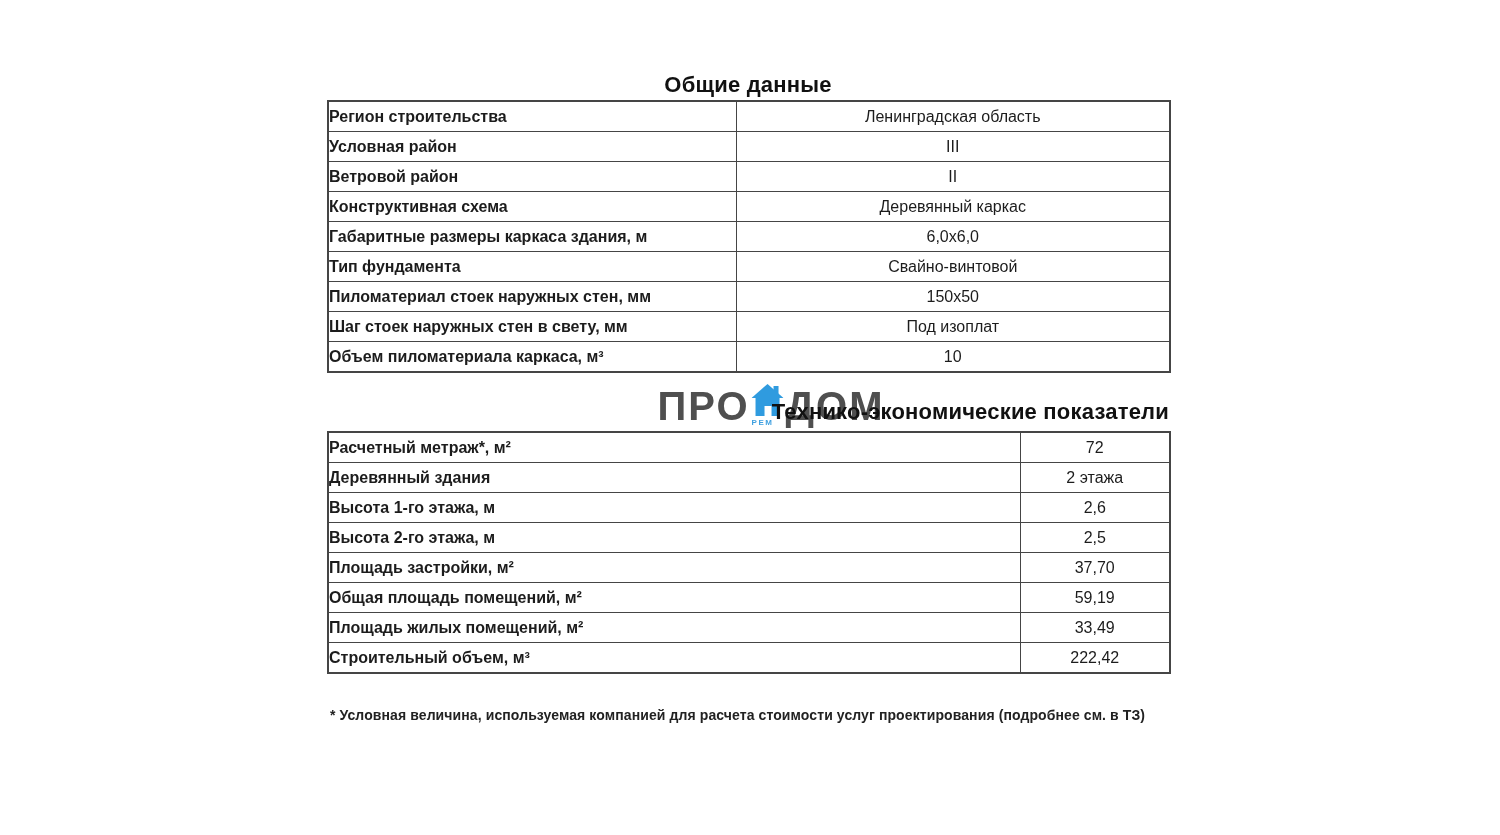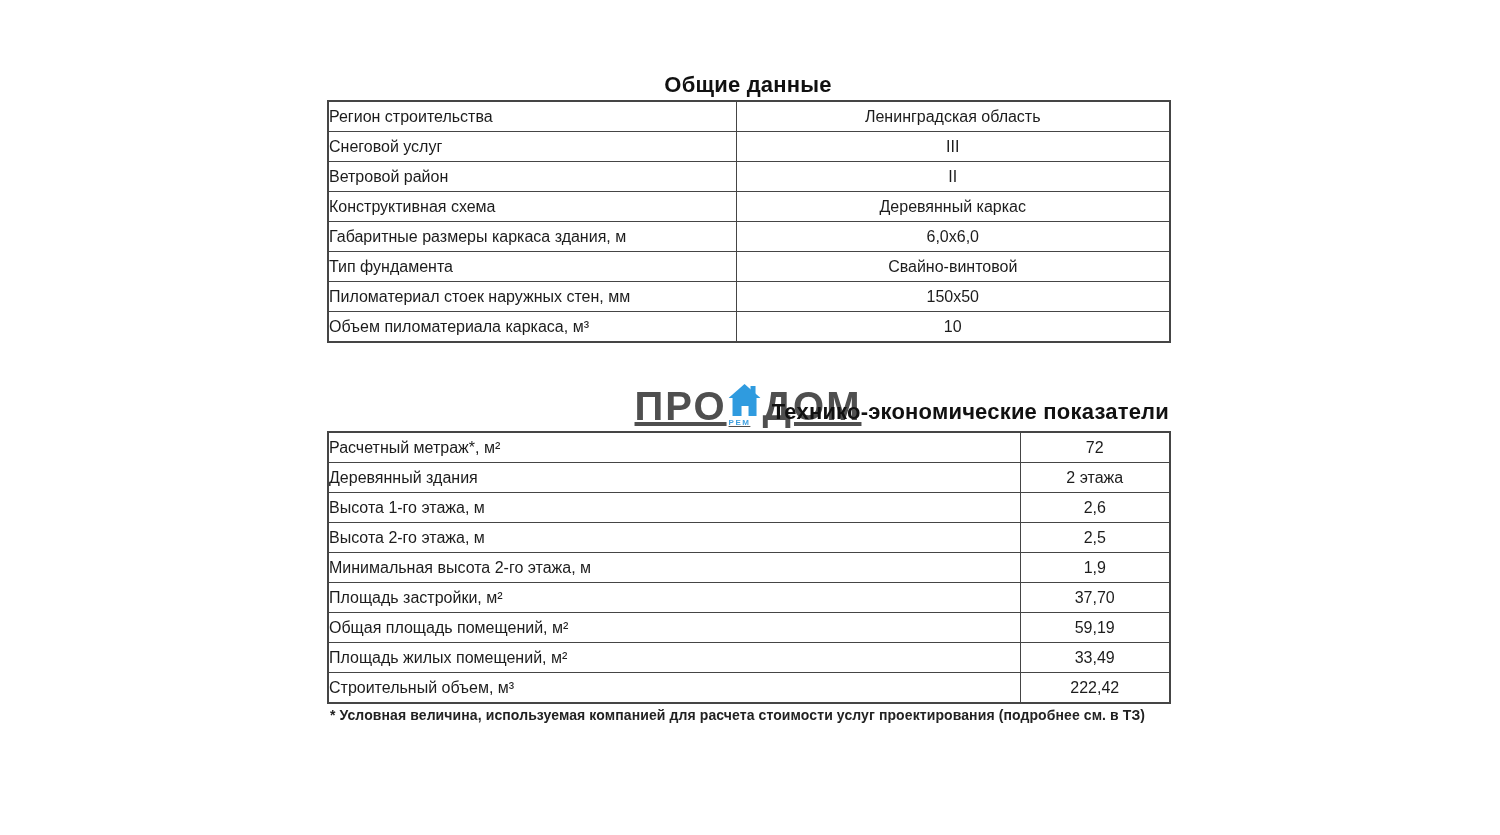--- a/index.html
+++ b/index.html
@@ -52,42 +52,41 @@
   table.spec-table td {
     border: 1px solid #454545;
     height: 29px;
     font-size: 16px;
     color: #1c1c1c;
     padding: 0;
     vertical-align: middle;
     background: transparent;
   }
   table.spec-table { border: 2px solid #454545; }
-  td.cell-label { text-align: left; padding-left: 8px; }
+  td.cell-label { text-align: left; padding-left: 8px; font-weight: bold; }
   td.cell-value { text-align: center; }
   #table-general col.c1 { width: 408px; }
   #table-general col.c2 { width: 434px; }
   #table-tep col.c1 { width: 692px; }
   #table-tep col.c2 { width: 150px; }
 
   .watermark {
     position: absolute;
     top: 384px;
-    left: 421px;
+    left: 444px;
     transform: translateX(-50%);
     display: flex;
     align-items: center;
     z-index: 1;
     font-weight: 800;
     font-size: 40px;
     letter-spacing: 2px;
     color: #4f4f4f;
     line-height: 1;
     user-select: none;
-    text-decoration: underline;
   }
   .watermark .wm-house-wrap {
     display: flex;
     flex-direction: column;
     align-items: flex-start;
     margin: 0 2px;
   }
   .watermark .wm-sub {
     font-size: 8px;
     font-weight: bold;
@@ -118,21 +117,21 @@
       <colgroup>
           <col class="c1">
           <col class="c2">
         </colgroup>
       <tbody>
         <tr>
           <td class="cell-label">Регион строительства</td>
           <td class="cell-value">Ленинградская область</td>
         </tr>
         <tr>
-          <td class="cell-label">Снеговой услуг</td>
+          <td class="cell-label">Условная район</td>
           <td class="cell-value">III</td>
         </tr>
         <tr>
           <td class="cell-label">Ветровой район</td>
           <td class="cell-value">II</td>
         </tr>
         <tr>
           <td class="cell-label">Конструктивная схема</td>
           <td class="cell-value">Деревянный каркас</td>
         </tr>
@@ -140,20 +139,24 @@
           <td class="cell-label">Габаритные размеры каркаса здания, м</td>
           <td class="cell-value">6,0х6,0</td>
         </tr>
         <tr>
           <td class="cell-label">Тип фундамента</td>
           <td class="cell-value">Свайно-винтовой</td>
         </tr>
         <tr>
           <td class="cell-label">Пиломатериал стоек наружных стен, мм</td>
           <td class="cell-value">150х50</td>
+        </tr>
+        <tr>
+          <td class="cell-label">Шаг стоек наружных стен в свету, мм</td>
+          <td class="cell-value">Под изоплат</td>
         </tr>
         <tr>
           <td class="cell-label">Объем пиломатериала каркаса, м³</td>
           <td class="cell-value">10</td>
         </tr>
       </tbody>
     </table>
 
     <div class="watermark">
       <span>ПРО</span>
@@ -187,24 +190,20 @@
         </tr>
         <tr>
           <td class="cell-label">Высота 1-го этажа, м</td>
           <td class="cell-value">2,6</td>
         </tr>
         <tr>
           <td class="cell-label">Высота 2-го этажа, м</td>
           <td class="cell-value">2,5</td>
         </tr>
         <tr>
-          <td class="cell-label">Минимальная высота 2-го этажа, м</td>
-          <td class="cell-value">1,9</td>
-        </tr>
-        <tr>
           <td class="cell-label">Площадь застройки, м²</td>
           <td class="cell-value">37,70</td>
         </tr>
         <tr>
           <td class="cell-label">Общая площадь помещений, м²</td>
           <td class="cell-value">59,19</td>
         </tr>
         <tr>
           <td class="cell-label">Площадь жилых помещений, м²</td>
           <td class="cell-value">33,49</td>

